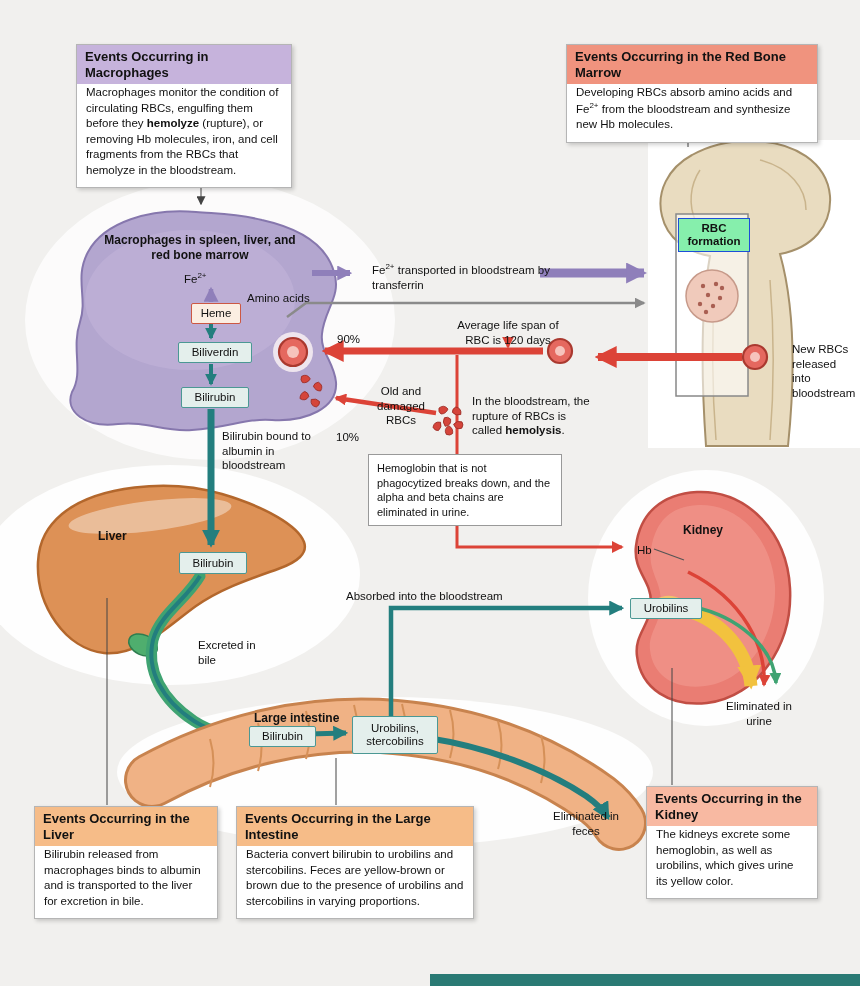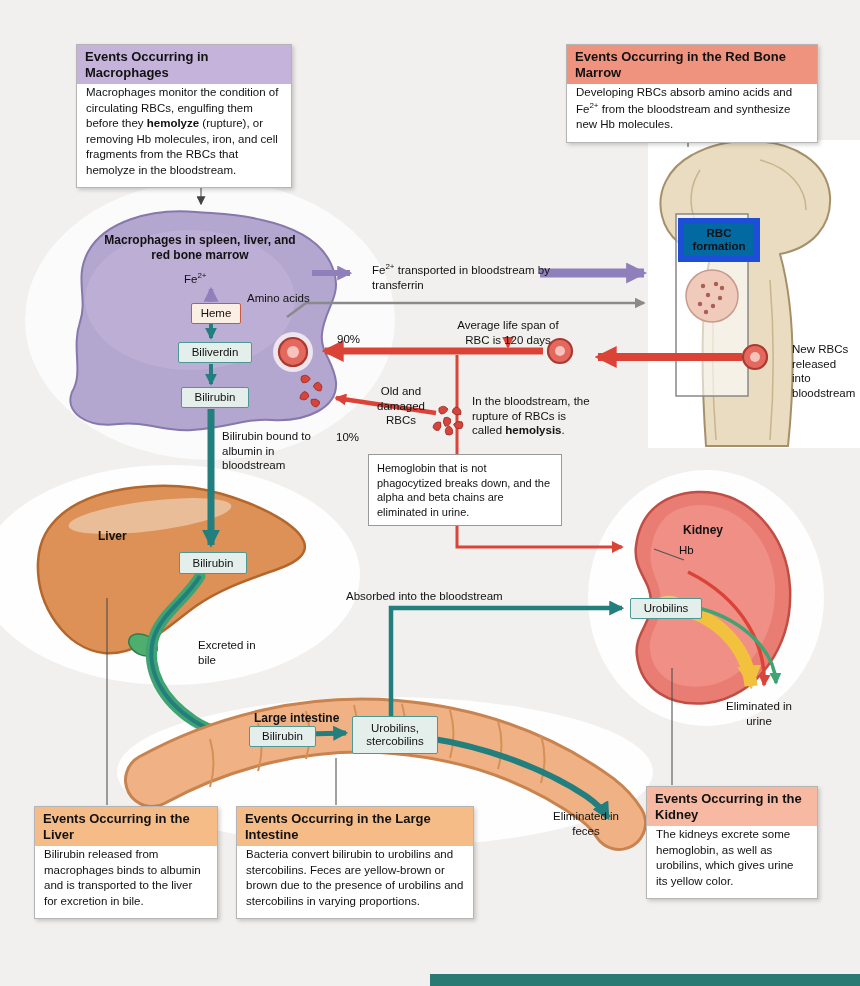--- a/index.html
+++ b/index.html
@@ -12,21 +12,21 @@
   .pill{position:absolute;display:flex;align-items:center;justify-content:center;
         font-size:11.5px;border-radius:2px;padding:1px 4px;text-align:center;line-height:1.1;}
   .pill-teal{border:1.5px solid #4b9894;background:#e4efec;}
   .pill-red{border:1.5px solid #cc5844;background:#fbeee2;}
   .callout{position:absolute;background:#fff;border:1px solid #b5b5b5;
            box-shadow:2px 2px 4px rgba(0,0,0,0.18);}
   .co-title{font-weight:bold;font-size:13px;padding:4px 8px;line-height:1.2;}
   .co-body{font-size:11.5px;line-height:1.35;padding:1px 9px 9px 9px;}
   .whitebox{position:absolute;background:#fff;border:1px solid #999;
             font-size:11px;line-height:1.32;padding:6px 8px;}
-  .rbcform{position:absolute;background:#0369a1;border:6px solid #1d4ed8;font-weight:bold;
+  .rbcform{position:absolute;background:#86efac;border:1px solid #1d4ed8;font-weight:bold;
            font-size:11.5px;line-height:1.15;text-align:center;padding:3px 2px;}
   sup{font-size:8px;}
   .footerbar{position:absolute;left:430px;top:974px;width:430px;height:12px;background:#2a7a74;}
 </style>
 </head>
 <body>
 
 <div class="stage">
 
 <svg width="860" height="986" viewBox="0 0 860 986">
@@ -228,21 +228,21 @@
 
 <div class="whitebox" style="left:368px;top:454px;width:176px;">Hemoglobin that is not phagocytized breaks down, and the alpha and beta chains are eliminated in urine.</div>
 
 <div class="lbl" style="left:222px;top:429px;width:94px;">Bilirubin bound to albumin in bloodstream</div>
 
 <div class="lbl bold" style="left:98px;top:529px;">Liver</div>
 <div class="pill pill-teal" style="left:179px;top:552px;width:58px;height:18px;">Bilirubin</div>
 <div class="lbl" style="left:198px;top:638px;width:62px;">Excreted in bile</div>
 
 <div class="lbl bold" style="left:683px;top:523px;">Kidney</div>
-<div class="lbl" style="left:637px;top:543px;margin-left:42px;">Hb</div>
+<div class="lbl" style="left:637px;top:543px;">Hb</div>
 <div class="pill pill-teal" style="left:630px;top:598px;width:62px;height:17px;">Urobilins</div>
 
 <div class="lbl" style="left:346px;top:589px;">Absorbed into the bloodstream</div>
 
 <div class="lbl bold" style="left:254px;top:711px;">Large intestine</div>
 <div class="pill pill-teal" style="left:249px;top:726px;width:57px;height:17px;">Bilirubin</div>
 <div class="pill pill-teal" style="left:352px;top:716px;width:76px;height:34px;">Urobilins, stercobilins</div>
 
 <div class="lbl ctr" style="left:726px;top:699px;width:66px;">Eliminated in urine</div>
 <div class="lbl ctr" style="left:550px;top:809px;width:72px;">Eliminated in feces</div>

